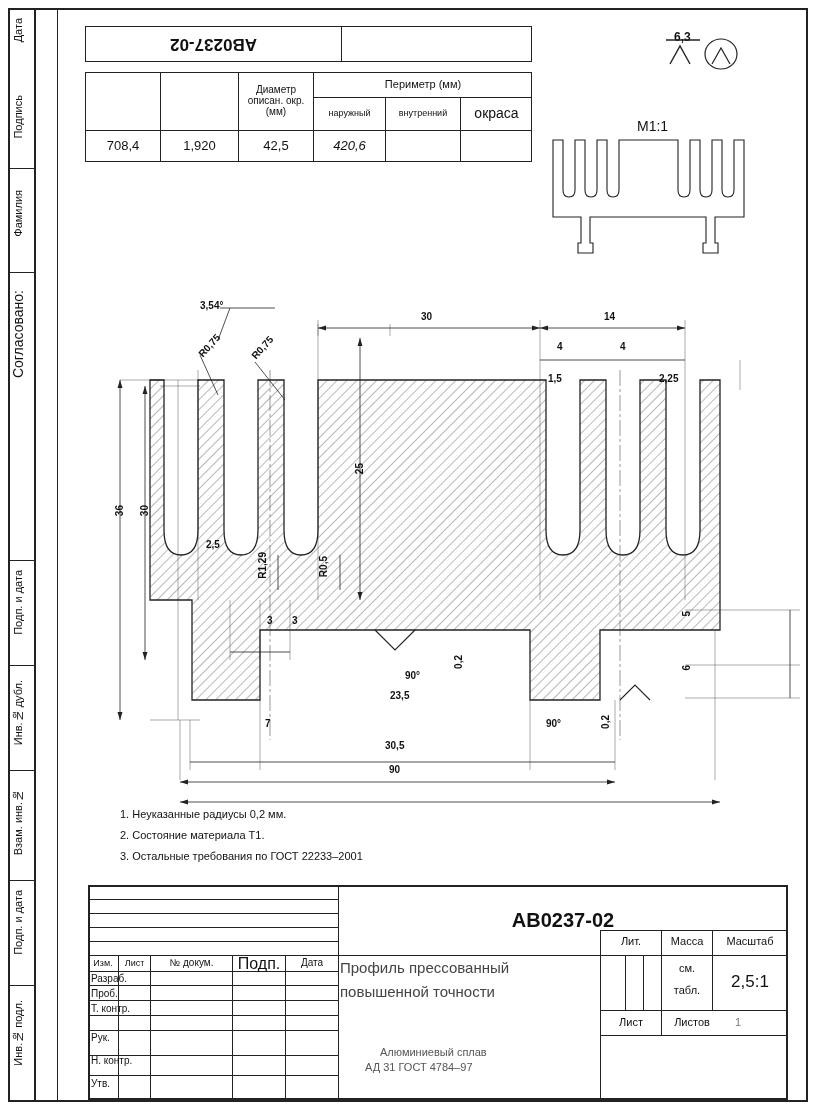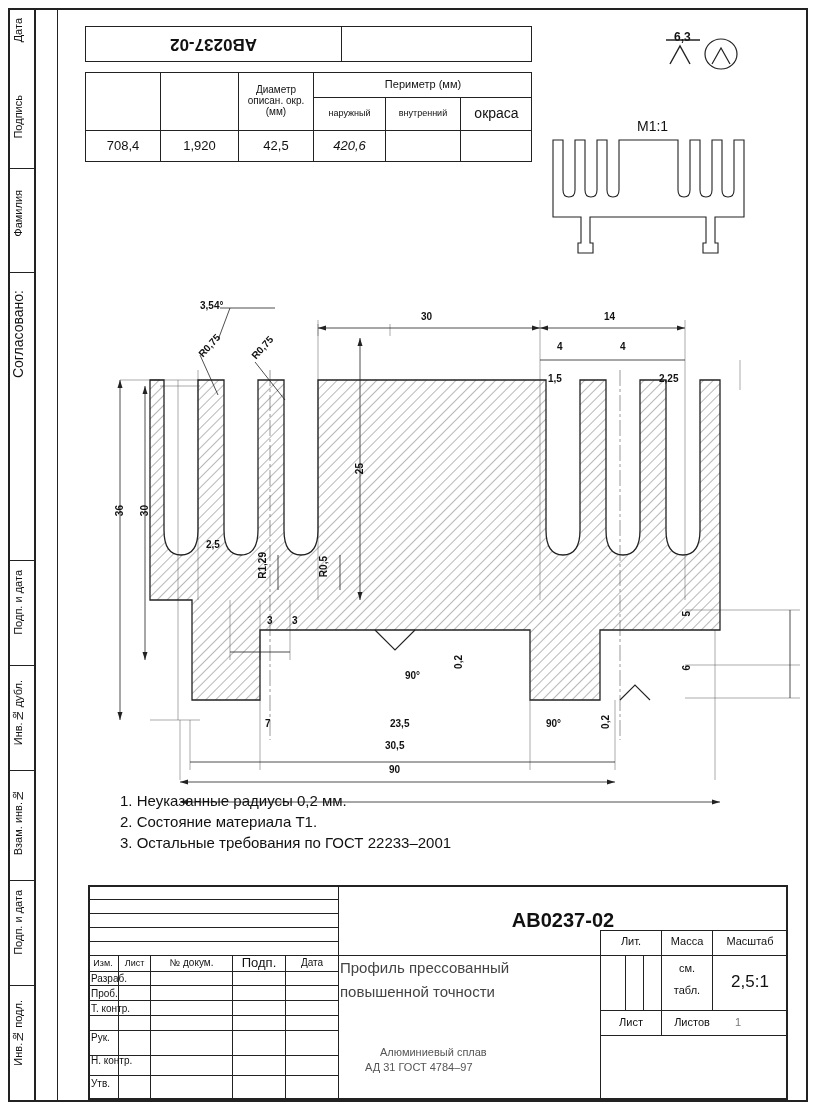--- a/index.html
+++ b/index.html
@@ -11,21 +11,21 @@
   .ctr{position:absolute;display:flex;align-items:center;justify-content:center;text-align:center;line-height:1.05;}
   .tbl-cell{position:absolute;display:flex;align-items:center;justify-content:center;text-align:center;box-sizing:border-box;line-height:1.08;}
   .dimtxt{position:absolute;font-size:10px;color:#111;white-space:nowrap;}
   .dimtxt-v{position:absolute;font-size:10px;color:#111;white-space:nowrap;writing-mode:vertical-rl;transform:rotate(180deg);}
   .flip{transform:rotate(180deg);}
   svg{position:absolute;left:0;top:0;overflow:visible;}
   .frame-outer{position:absolute;left:8px;top:8px;width:800px;height:1094px;border:2px solid #222;box-sizing:border-box;}
   .leftcol{position:absolute;left:8px;top:8px;width:28px;height:1094px;border-right:2px solid #222;box-sizing:border-box;}
   .leftcol2{position:absolute;left:36px;top:8px;width:22px;height:1094px;border-right:1px solid #222;box-sizing:border-box;}
   .smallbox{position:absolute;border:1px solid #222;box-sizing:border-box;}
-  .note{position:absolute;font-size:15px;color:#111;white-space:nowrap;}
+  .note{position:absolute;font-size:11px;color:#111;white-space:nowrap;margin-top:16px;}
   .bold{font-weight:bold;}
 </style>
 </head>
 <body>
 
 <div id="sheet">
 
   <div class="frame-outer"></div>
   <div class="leftcol"></div>
   <div class="leftcol2"></div>
@@ -223,21 +223,21 @@
   <div class="dimtxt-v bold" style="left:139px;top:505px;">30</div>
   <div class="dimtxt-v bold" style="left:354px;top:463px;">25</div>
   <div class="dimtxt-v bold" style="left:681px;top:611px;">5</div>
   <div class="dimtxt-v bold" style="left:681px;top:665px;">6</div>
 
   <div class="dimtxt bold" style="left:206px;top:539px;">2,5</div>
   <div class="dimtxt bold" style="left:267px;top:615px;">3</div>
   <div class="dimtxt bold" style="left:292px;top:615px;">3</div>
 
   <div class="dimtxt bold" style="left:265px;top:718px;">7</div>
-  <div class="dimtxt bold" style="left:390px;top:718px;">23,5</div>
+  <div class="dimtxt bold" style="left:390px;top:690px;">23,5</div>
   <div class="dimtxt bold" style="left:385px;top:740px;">30,5</div>
   <div class="dimtxt bold" style="left:389px;top:764px;">90</div>
 
   <div class="dimtxt bold" style="left:405px;top:670px;">90°</div>
   <div class="dimtxt bold" style="left:546px;top:718px;">90°</div>
   <div class="dimtxt-v bold" style="left:453px;top:655px;">0,2</div>
   <div class="dimtxt-v bold" style="left:600px;top:715px;">0,2</div>
 
   <div class="note" style="left:120px;top:792px;">1.  Неуказанные радиусы 0,2 мм.</div>
   <div class="note" style="left:120px;top:813px;">2.  Состояние материала Т1.</div>
@@ -258,21 +258,21 @@
   <div class="ln" style="left:88px;top:971px;width:250px;height:1px;"></div>
   <div class="ln" style="left:118px;top:955px;width:1px;height:145px;"></div>
   <div class="ln" style="left:150px;top:955px;width:1px;height:145px;"></div>
   <div class="ln" style="left:232px;top:955px;width:1px;height:145px;"></div>
   <div class="ln" style="left:285px;top:955px;width:1px;height:145px;"></div>
   <div class="ln" style="left:338px;top:955px;width:1px;height:145px;"></div>
 
   <div class="tbl-cell" style="left:88px;top:956px;width:30px;height:15px;font-size:9px;">Изм.</div>
   <div class="tbl-cell" style="left:119px;top:956px;width:31px;height:15px;font-size:9px;">Лист</div>
   <div class="tbl-cell" style="left:151px;top:956px;width:81px;height:15px;font-size:10px;">№ докум.</div>
-  <div class="tbl-cell" style="left:233px;top:956px;width:52px;height:15px;font-size:13px;">Подп.</div>
+  <div class="tbl-cell" style="left:233px;top:956px;width:52px;height:15px;font-size:16px;">Подп.</div>
   <div class="tbl-cell" style="left:286px;top:956px;width:52px;height:15px;font-size:10px;">Дата</div>
 
   <div class="ln" style="left:88px;top:985px;width:250px;height:1px;"></div>
   <div class="ln" style="left:88px;top:1000px;width:250px;height:1px;"></div>
   <div class="ln" style="left:88px;top:1015px;width:250px;height:1px;"></div>
   <div class="ln" style="left:88px;top:1030px;width:250px;height:1px;"></div>
   <div class="ln" style="left:88px;top:1055px;width:250px;height:1px;"></div>
   <div class="ln" style="left:88px;top:1075px;width:250px;height:1px;"></div>
 
   <div class="txt" style="left:91px;top:973px;font-size:10px;">Разраб.</div>

